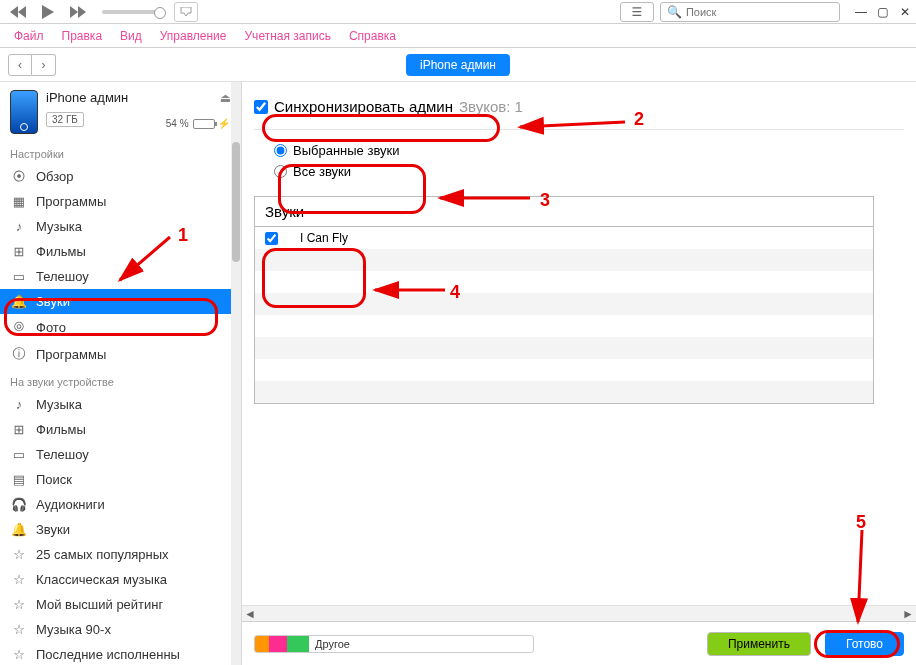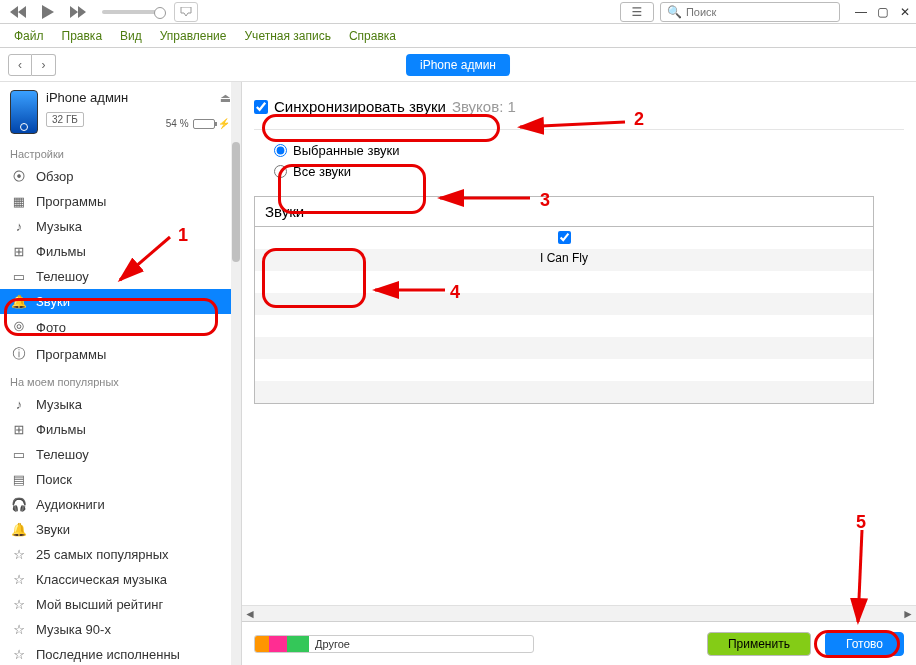--- a/index.html
+++ b/index.html
@@ -15,21 +15,21 @@
 .apple-center { position: absolute; left: 50%; transform: translateX(-50%); color: #555; font-size: 16px; }
 .right-controls { position:absolute; right: 2px; display:flex; align-items:center; gap:6px; }
 .list-btn { width:34px; height:20px; border:1px solid #bbb; border-radius:3px; display:flex; align-items:center; justify-content:center; color:#666; }
 .search { width:180px; height:20px; border:1px solid #bbb; border-radius:3px; display:flex; align-items:center; padding:0 6px; color:#888; }
 .search input { border:none; outline:none; font-size:11px; flex:1; background:transparent; }
 .win-ctrl { display:flex; gap:4px; margin-left:6px; }
 .win-ctrl span { width:18px; height:16px; display:flex; align-items:center; justify-content:center; color:#333; cursor:pointer; font-size:12px; }
 
 
 .menubar { height: 24px; border-bottom: 1px solid #d0d0d0; display:flex; align-items:center; padding:0 6px; gap:2px; }
-.menubar span { padding: 3px 8px; cursor:pointer; color:#4d7c0f; }
+.menubar span { padding: 3px 8px; cursor:pointer; color:#ec4899; }
 
 
 .pillbar { height: 34px; display:flex; align-items:center; padding: 0 8px; border-bottom:1px solid #e0e0e0; position:relative; }
 .navbtns { display:flex; }
 .navbtn { width:24px; height:22px; border:1px solid #bbb; display:flex; align-items:center; justify-content:center; color:#666; cursor:pointer; }
 .navbtn:first-child { border-radius:3px 0 0 3px; }
 .navbtn:last-child { border-radius:0 3px 3px 0; border-left:none;}
 .device-pill { position:absolute; left:50%; transform:translateX(-50%); background:#0a84ff; color:#fff; padding:4px 14px; border-radius:4px; font-size:12px; }
 
 
@@ -63,21 +63,21 @@
 .sync-row { display:flex; align-items:center; gap:6px; font-size:15px; padding: 6px 0 14px; border-bottom:1px solid #e5e5e5; }
 .sync-row input { width:14px; height:14px; }
 .count-part { color:#999; }
 
 .radio-block { padding: 10px 0 14px 20px; }
 .radio-block label { display:flex; align-items:center; gap:6px; padding:3px 0; font-size:13px; }
 
 .sounds-panel { border:1px solid #bbb; width: 620px; }
 .sounds-panel .hdr { padding:6px 10px; font-size:15px; }
 .sounds-list { border-top:1px solid #bbb; }
-.sounds-list .row { display:flex; align-items:center; gap:7px; padding:4px 10px; height:22px; font-size:12px;flex-direction:column; }
+.sounds-list .row { display:flex; align-items:center; gap:22px; padding:4px 10px; height:22px; font-size:12px; }
 .sounds-list .row:nth-child(even){ background:#f4f4f4; }
 .sounds-list .row:nth-child(odd){ background:#fff; }
 
 
 .bottom { position:absolute; left:0; right:0; bottom:0; height:44px; border-top:1px solid #d0d0d0; background:#fff; display:flex; align-items:center; padding:0 12px; gap:14px; }
 .usage { display:flex; align-items:center; height:18px; border:1px solid #ccc; border-radius:3px; overflow:hidden; width:280px; }
 .usage .seg { height:100%; }
 .usage .lbl { font-size:11px; padding:0 6px; color:#333; flex:1; }
 .btn { border:1px solid #bbb; border-radius:4px; padding:4px 20px; cursor:pointer; background:#84cc16; font-size:12px; }
 .btn.primary { background:#0a84ff; border-color:#0a84ff; color:#fff; }
@@ -200,21 +200,21 @@
         <div class="sb-item">
           <span class="ic">⦾</span>
           <span>Фото</span>
         </div>
         <div class="sb-item">
           <span class="ic">ⓘ</span>
           <span>Программы</span>
         </div>
       </div>
 
-    <div class="section-title">На моем популярных</div>
+    <div class="section-title">На звуки устройстве</div>
     <div id="device-list">
         <div class="sb-item">
           <span class="ic">♪</span>
           <span>Музыка</span>
         </div>
         <div class="sb-item">
           <span class="ic">⊞</span>
           <span>Фильмы</span>
         </div>
         <div class="sb-item">
@@ -256,21 +256,21 @@
       </div>
 
     <div class="sidebar-scroll">
         <div class="sidebar-thumb"></div>
       </div>
   </div>
 
   <div class="content">
     <div class="sync-row">
       <input type="checkbox" checked="" style="">
-      <span>Синхронизировать звуки</span>
+      <span>Синхронизировать админ</span>
       <span class="count-part">Звуков: 1</span>
     </div>
 
     <div class="radio-block">
       <label>
           <input type="radio" name="sm" checked="" style="">
           <span>Выбранные звуки</span>
         </label>
       <label>
           <input type="radio" name="sm" style="">

